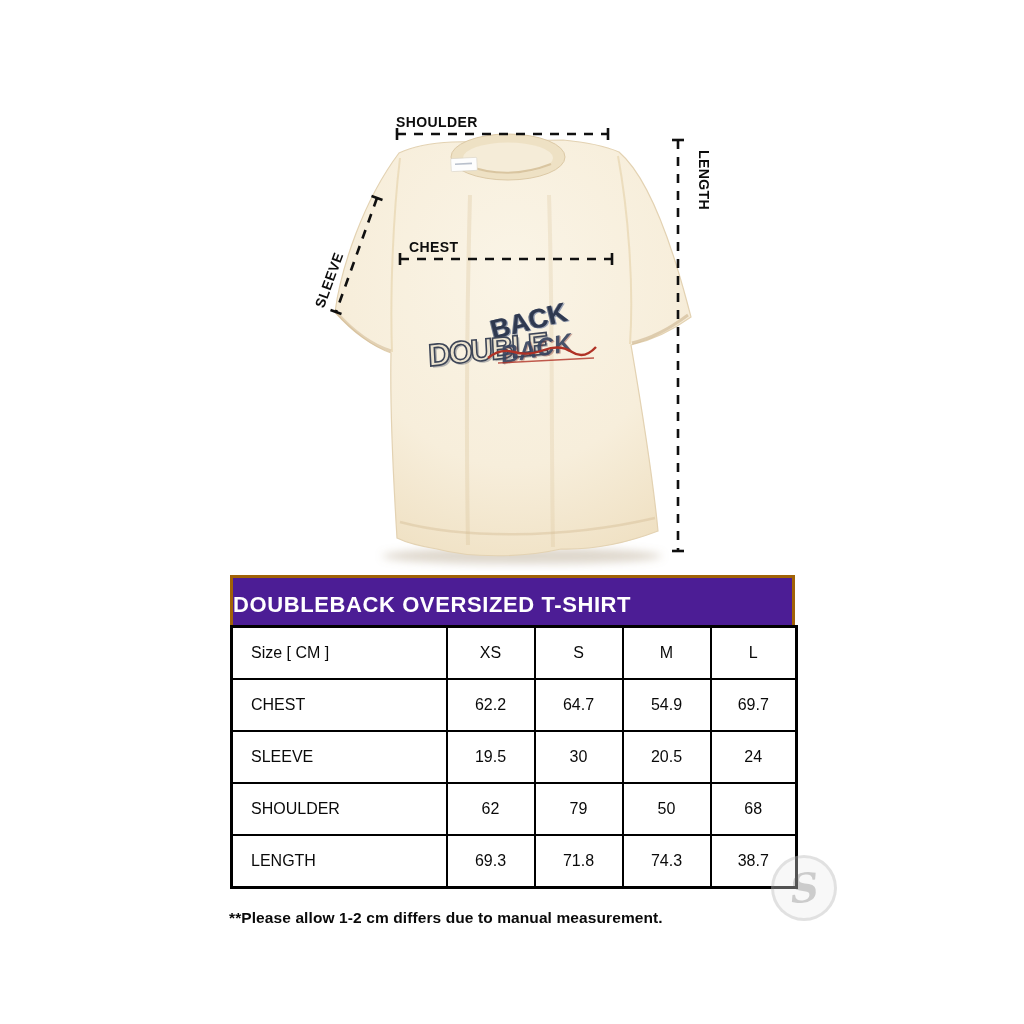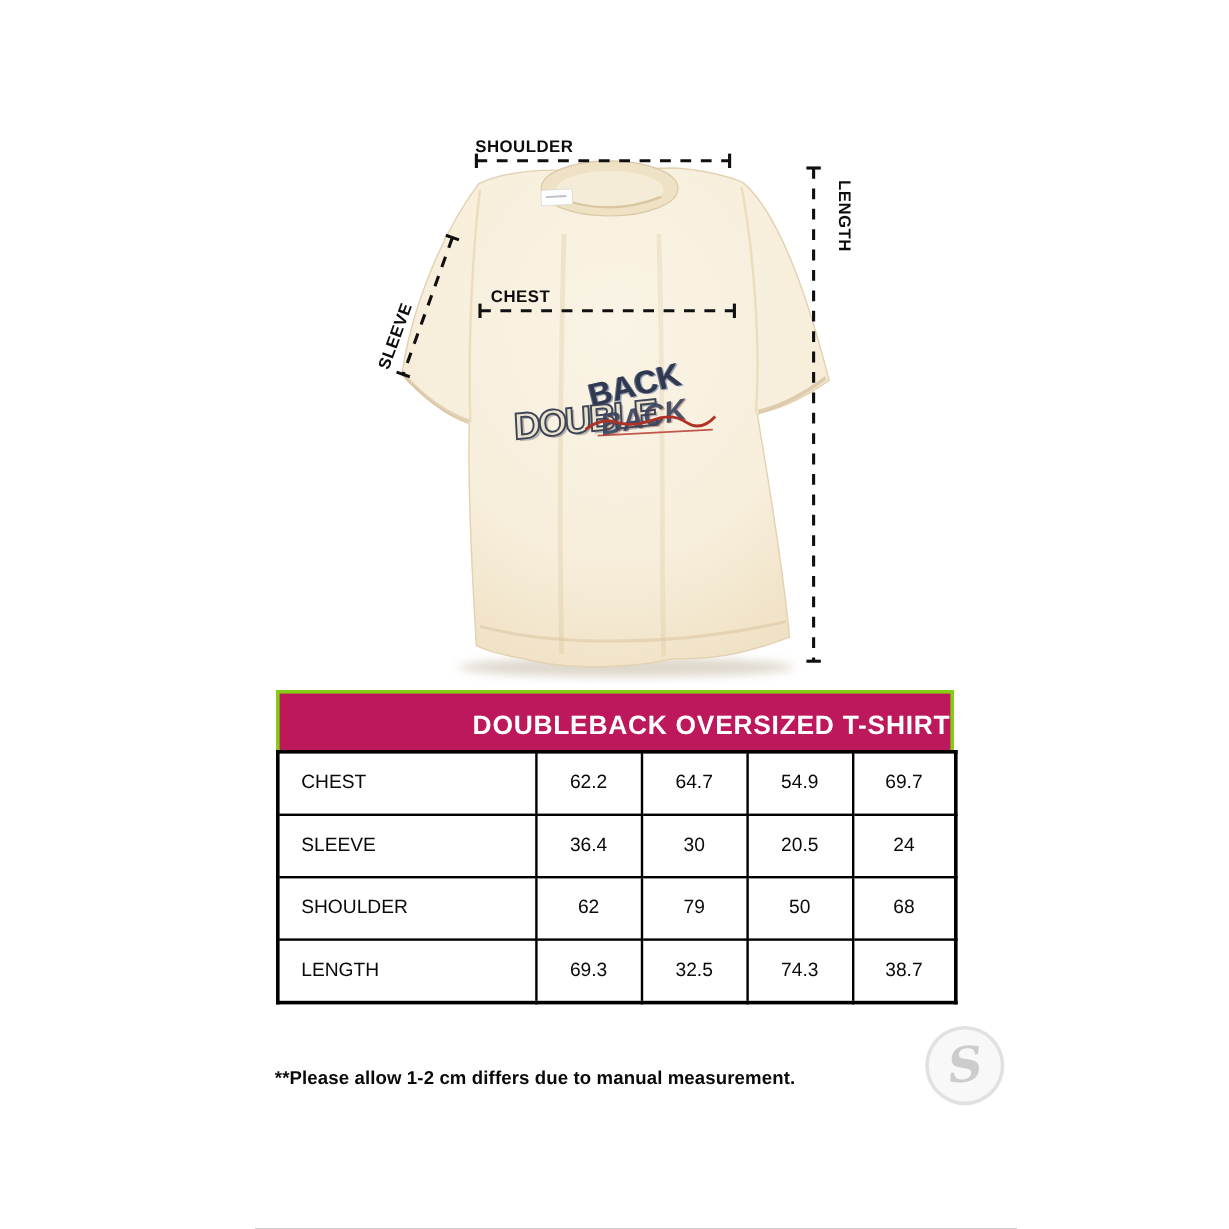--- a/index.html
+++ b/index.html
@@ -30,37 +30,37 @@
     text-shadow:2px 2px 0 rgba(70,78,98,.35);
   }
   .print .w-overlay{
     left:72px;top:24px;font-size:25px;font-style:italic;color:#394560;
     transform:rotate(-11deg);opacity:.92;
     text-shadow:1px 1px 0 rgba(140,60,50,.45);
   }
   
   .table-wrap{position:absolute;left:230px;top:575px;width:565px;}
   .table-title{
-    box-sizing:border-box;width:100%;height:53px;background:#be185d;
+    box-sizing:border-box;width:100%;height:53px;background:#4c1d95;
     color:#ffffff;font-size:22px;font-weight:bold;letter-spacing:.6px;
-    text-align:right;line-height:54px;border:3px solid #84cc16;
+    text-align:left;line-height:54px;border:3px solid #a16207;
   }
   table.sizes{
     border-collapse:collapse;width:565px;table-layout:fixed;
     border:3px solid #000;margin-top:-3px;background:#fff;
   }
   table.sizes td{
     border:2px solid #000;height:48px;font-size:16px;color:#0a0a0a;
     vertical-align:middle;
   }
   td.lbl{text-align:left;padding-left:18px;}
   td.val{text-align:center;}
   
   .footnote{
-    position:absolute;left:229px;top:890px;font-size:15.5px;font-weight:bold;
+    position:absolute;left:229px;top:909px;font-size:15.5px;font-weight:bold;
     color:#0a0a0a;letter-spacing:.1px;
   }
   
   .watermark{
     position:absolute;left:771px;top:855px;width:60px;height:60px;
     border-radius:50%;border:3px solid rgba(120,120,120,.18);
     background:rgba(235,235,235,.35);
     display:flex;align-items:center;justify-content:center;z-index:6;
   }
   .watermark span{
@@ -164,45 +164,52 @@
     <div class="table-title">DOUBLEBACK OVERSIZED T-SHIRT</div>
     <table class="sizes">
       <colgroup>
         <col style="width:215px">
           <col style="width:88px">
           <col style="width:88px">
         <col style="width:88px">
           <col style="width:86px">
       </colgroup>
       <tbody>
+          <tr>
+        <td class="lbl">Size [ CM ]</td>
+        <td class="val">XS</td>
+        <td class="val">S</td>
+        <td class="val">M</td>
+        <td class="val">L</td>
+      </tr>
       <tr>
         <td class="lbl">CHEST</td>
         <td class="val">62.2</td>
         <td class="val">64.7</td>
         <td class="val">54.9</td>
         <td class="val">69.7</td>
       </tr>
       <tr>
         <td class="lbl">SLEEVE</td>
-        <td class="val">36.4</td>
+        <td class="val">19.5</td>
         <td class="val">30</td>
         <td class="val">20.5</td>
         <td class="val">24</td>
       </tr>
       <tr>
         <td class="lbl">SHOULDER</td>
         <td class="val">62</td>
         <td class="val">79</td>
         <td class="val">50</td>
         <td class="val">68</td>
       </tr>
       <tr>
         <td class="lbl">LENGTH</td>
         <td class="val">69.3</td>
-        <td class="val">32.5</td>
+        <td class="val">71.8</td>
         <td class="val">74.3</td>
         <td class="val">38.7</td>
       </tr>
     </tbody>
       </table>
   </div>
 
   <div class="footnote">**Please allow 1-2 cm differs due to manual measurement.</div>
 
   <div class="watermark">

